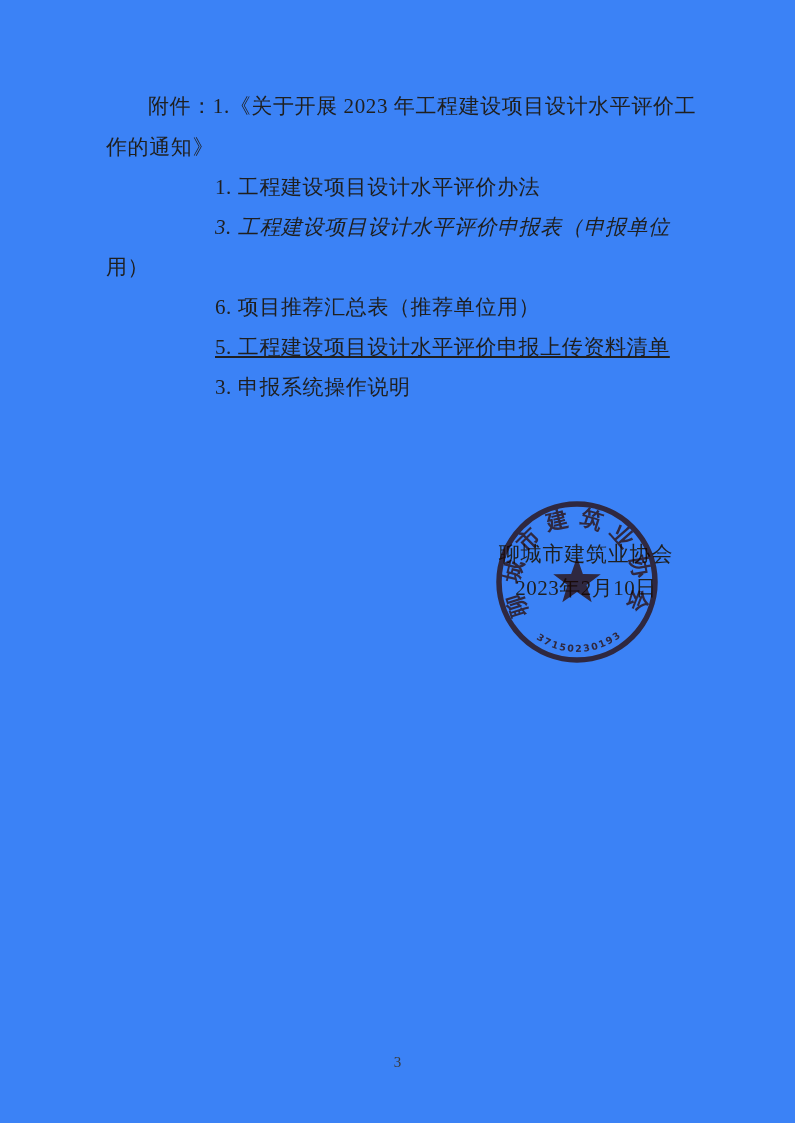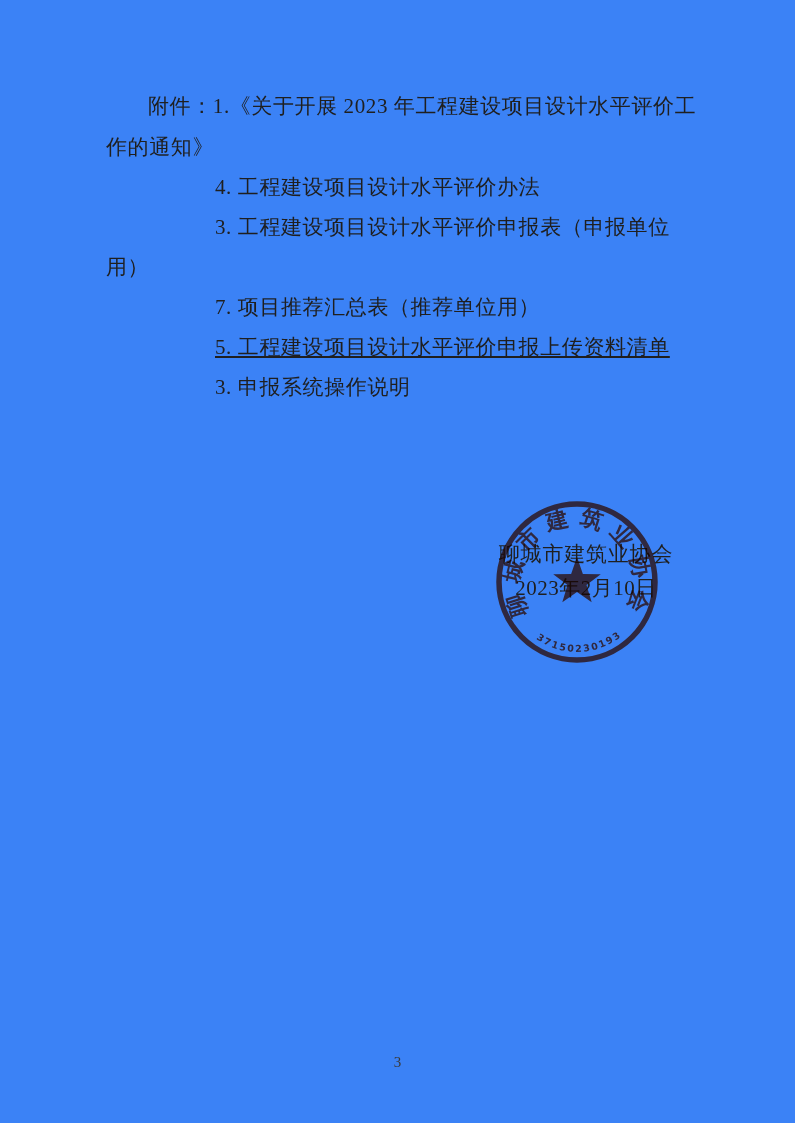--- a/index.html
+++ b/index.html
@@ -20,21 +20,21 @@
     position: absolute;
     font-size: 21px;
     letter-spacing: 0.6px;
     line-height: 26px;
     white-space: pre;
     color: var(--ink, #1f1f1f);
   }
   .l1 { left: 148px; top: 93px; }
   .l2 { left: 106px; top: 134px; }
   .l3 { left: 215px; top: 174px; }
-  .l4 { left: 215px; top: 214px; }
+  .l4 { left: 215px; top: 214px; font-style: italic; }
   .l5 { left: 106px; top: 254px; }
   .l6 { left: 215px; top: 294px; }
   .l7 { left: 215px; top: 334px; text-decoration: underline; }
   .l8 { left: 215px; top: 374px; }
 
   .signature {
     position: absolute;
     left: 496px;
     top: 541px;
     width: 180px;
@@ -99,24 +99,24 @@
     color: #3a3a3a;
   }
 </style>
 </head>
 <body>
 
 <div class="page">
 
   <div class="line l1">附件：1.《关于开展 2023 年工程建设项目设计水平评价工</div>
   <div class="line l2">作的通知》</div>
-  <div class="line l3">4. 工程建设项目设计水平评价办法</div>
+  <div class="line l3">1. 工程建设项目设计水平评价办法</div>
   <div class="line l4">3. 工程建设项目设计水平评价申报表（申报单位</div>
   <div class="line l5">用）</div>
-  <div class="line l6">7. 项目推荐汇总表（推荐单位用）</div>
+  <div class="line l6">6. 项目推荐汇总表（推荐单位用）</div>
   <div class="line l7">5. 工程建设项目设计水平评价申报上传资料清单</div>
   <div class="line l8">3. 申报系统操作说明</div>
 
   <div class="signature">
     <div class="org">聊城市建筑业协会</div>
     <div class="date">2023年2月10日</div>
   </div>
 
   <svg class="seal" viewBox="0 0 190 190" xmlns="http://www.w3.org/2000/svg">
     <defs>

